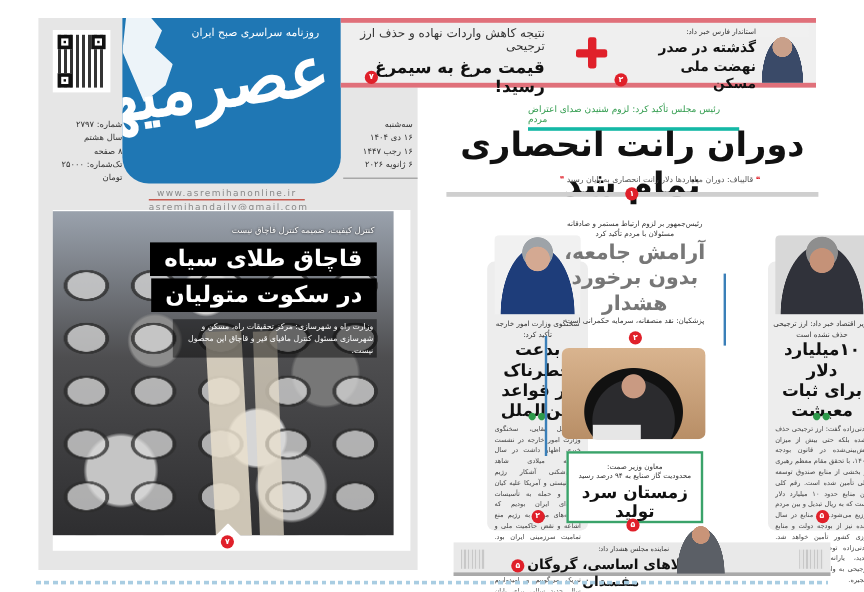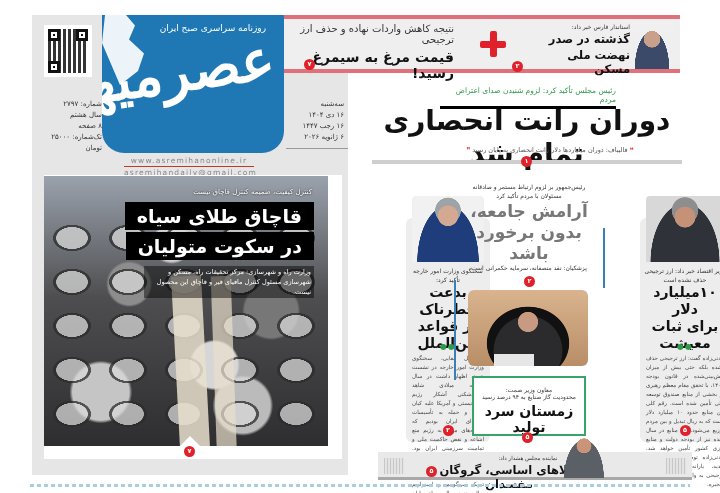--- a/index.html
+++ b/index.html
@@ -68,21 +68,21 @@
   #teaser-2 { position: absolute; left: 250px; top: 4px; width: 96px; text-align: right; }
   #teaser-2 .kicker { font-size: 6px; color: #333; }
   #teaser-2 .title { font-size: 11.5px; font-weight: bold; color: #111; line-height: 14px; margin-top: 2px; }
   #teaser-2-badge { position: absolute; left: 228px; top: 42px; }
   #teaser-2-photo { position: absolute; right: 6px; top: 2px; width: 44px; height: 48px;
       background: linear-gradient(180deg, #f0f0f0 0 20%, transparent 20%),
         radial-gradient(circle at 50% 38%, #c9a08a 0 22%, transparent 23%),
         radial-gradient(ellipse at 50% 100%, #3a4a68 0 55%, transparent 56%); }
 
   
-  #headline-kicker { position: absolute; left: 440px; top: 86px; width: 176px; text-align: right; font-size: 7.5px; color: #2e9a4b; border-bottom: 3px solid #000000; padding-bottom: 2px; }
+  #headline-kicker { position: absolute; left: 440px; top: 86px; width: 176px; text-align: left; font-size: 7.5px; color: #2e9a4b; border-bottom: 3px solid #14b8a6; padding-bottom: 2px; }
   #headline { position: absolute; left: 360px; top: 104px; width: 334px; text-align: center; font-size: 28px; font-weight: bold; color: #111; letter-spacing: -1px; }
   #headline-quote { position: absolute; left: 420px; top: 146px; width: 260px; text-align: center; font-size: 6.5px; color: #555; }
   #headline-quote .q { color: #e0202a; font-weight: bold; }
   #headline-rule { position: absolute; left: 372px; top: 160px; width: 310px; height: 4px; background: #cfcfcf; }
   #headline-badge { position: absolute; left: 521px; top: 156px; }
 
   
   .card { position: absolute; background: #ededed; border-radius: 6px; margin-left: 36px; }
   #card-left { left: 370px; top: 218px; width: 84px; height: 224px; }
   #card-right { left: 604px; top: 218px; width: 90px; height: 224px; }
@@ -240,21 +240,21 @@
   <div class="dots">●●</div>
   <div class="body">مدنی‌زاده گفت: ارز ترجیحی حذف نشده بلکه حتی بیش از میزان پیش‌بینی‌شده در قانون بودجه ۱۴۰۴، با تحقق مقام معظم رهبری از بخشی از منابع صندوق توسعه ملی تأمین شده است. رقم کلی این منابع حدود ۱۰ میلیارد دلار است که به ریال تبدیل و بین مردم توزیع می‌شود. این منابع در سال آینده نیز از بودجه دولت و منابع ارزی کشور تأمین خواهد شد. مدنی‌زاده توضیح داد در روش جدید، یارانه‌های اعطای ارز ترجیحی به واردکنندگان در ابتدای زنجیره.</div>
   <div class="badge-wrap"><span class="page-badge">۵</span></div>
 </div>
 <div id="accent-right" class="card-accent"></div>
 
 <div id="center-kicker" class="rtl">رئیس‌جمهور بر لزوم ارتباط مستمر و صادقانه مسئولان با مردم تأکید کرد</div>
 <div id="center-title" class="rtl">
   <div>آرامش جامعه،</div>
   <div>بدون برخورد</div>
-  <div>باشد</div>
+  <div>هشدار</div>
 </div>
 <div id="center-dek" class="rtl">پزشکیان: نقد منصفانه، سرمایه حکمرانی است</div>
 <span id="center-badge" class="page-badge">۲</span>
 <div id="center-photo">
   <div class="laptop"></div>
 </div>
 
 <div id="gas-box" class="rtl">
   <div class="k1">معاون وزیر صمت:</div>
   <div class="k2">محدودیت گاز صنایع به ۹۴ درصد رسید</div>

